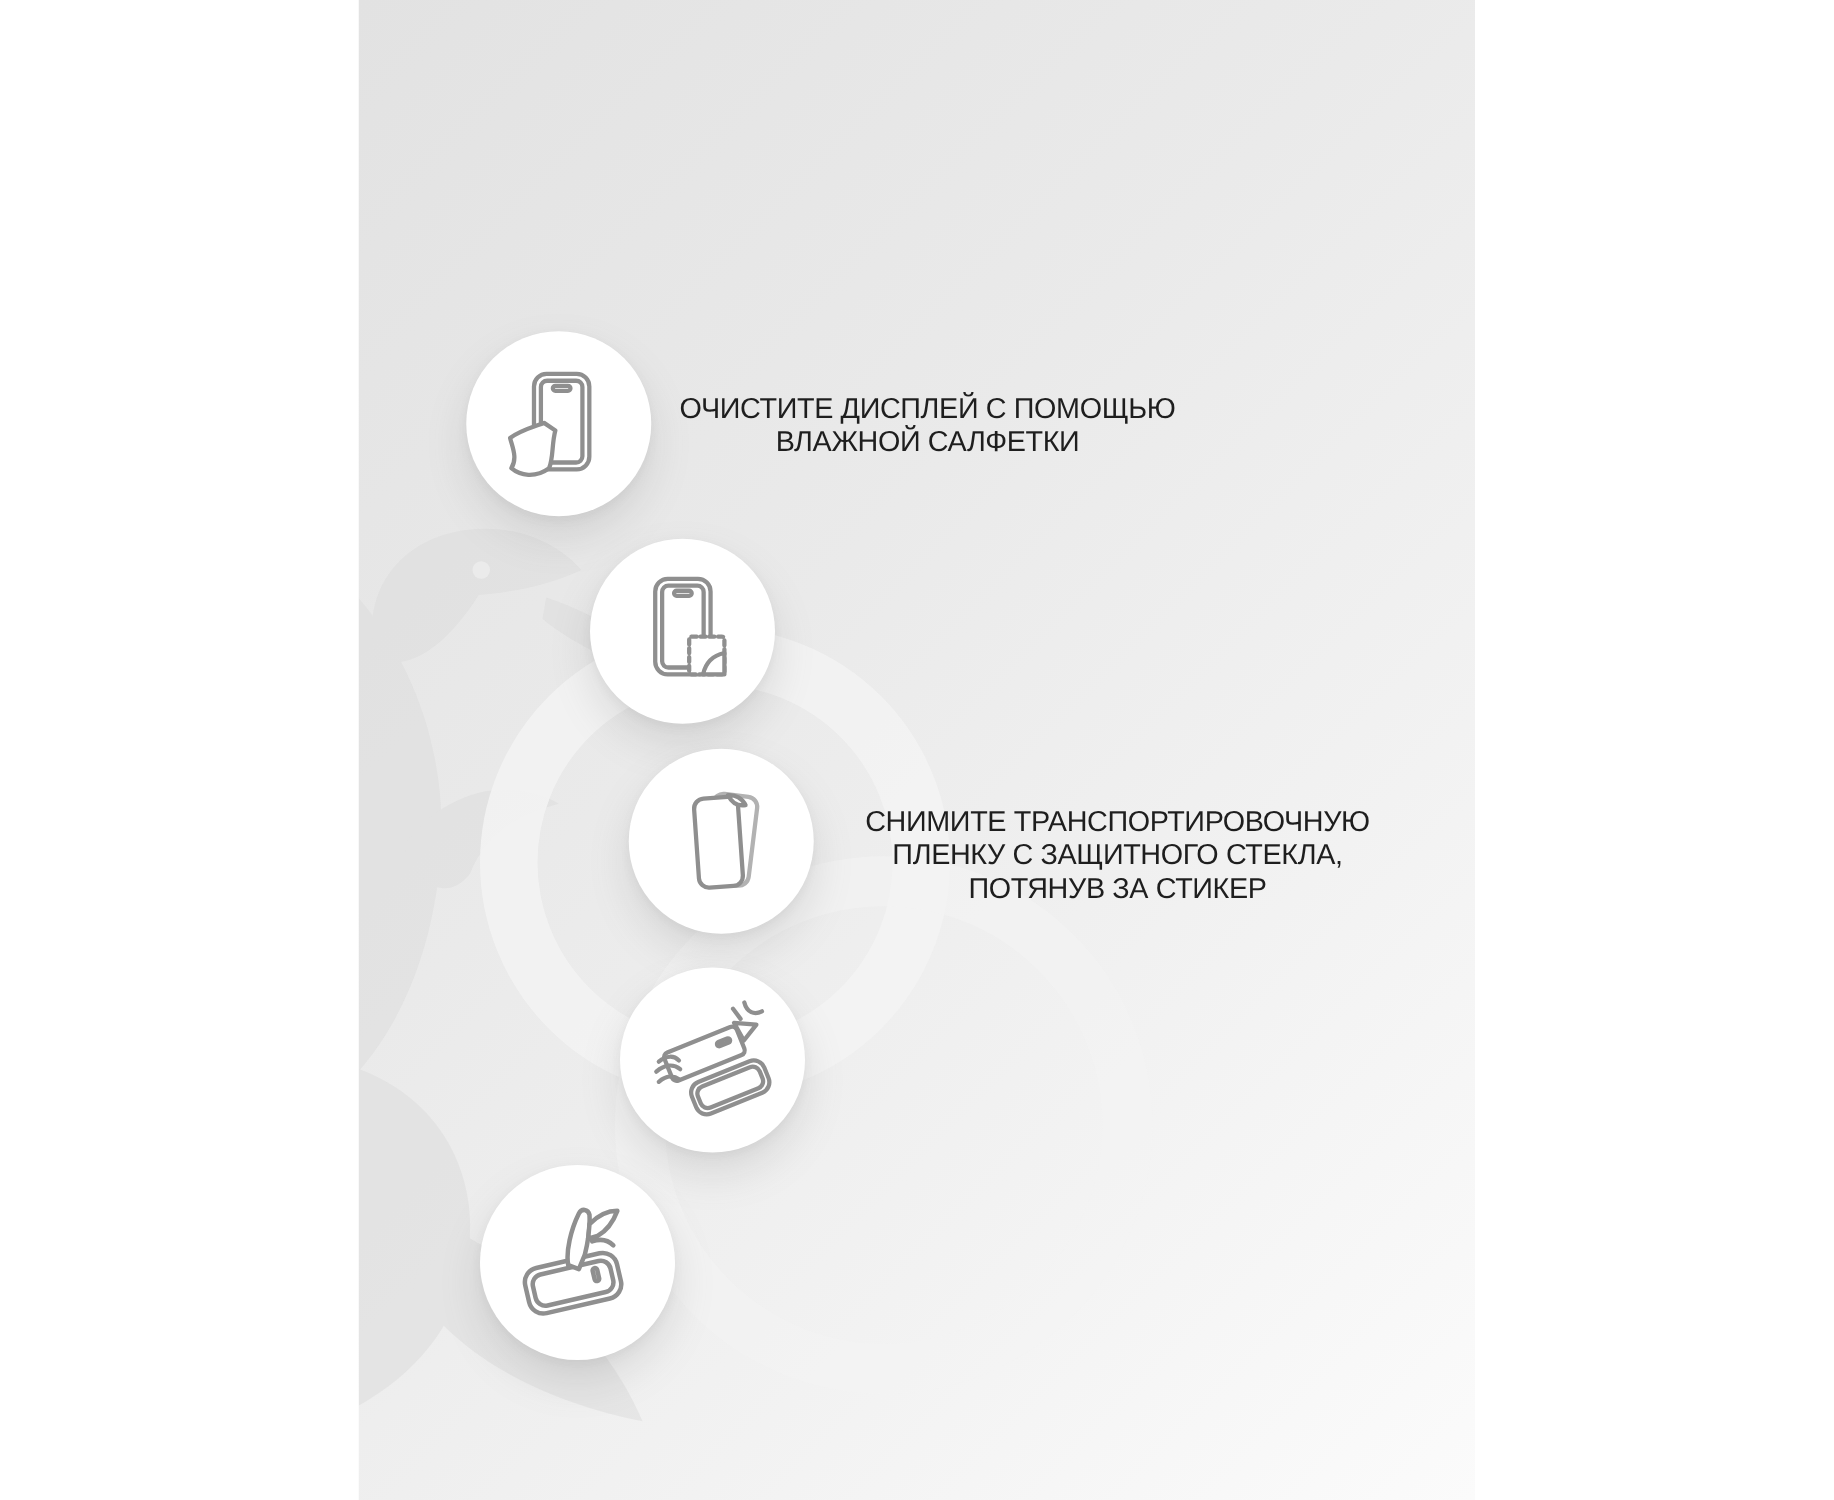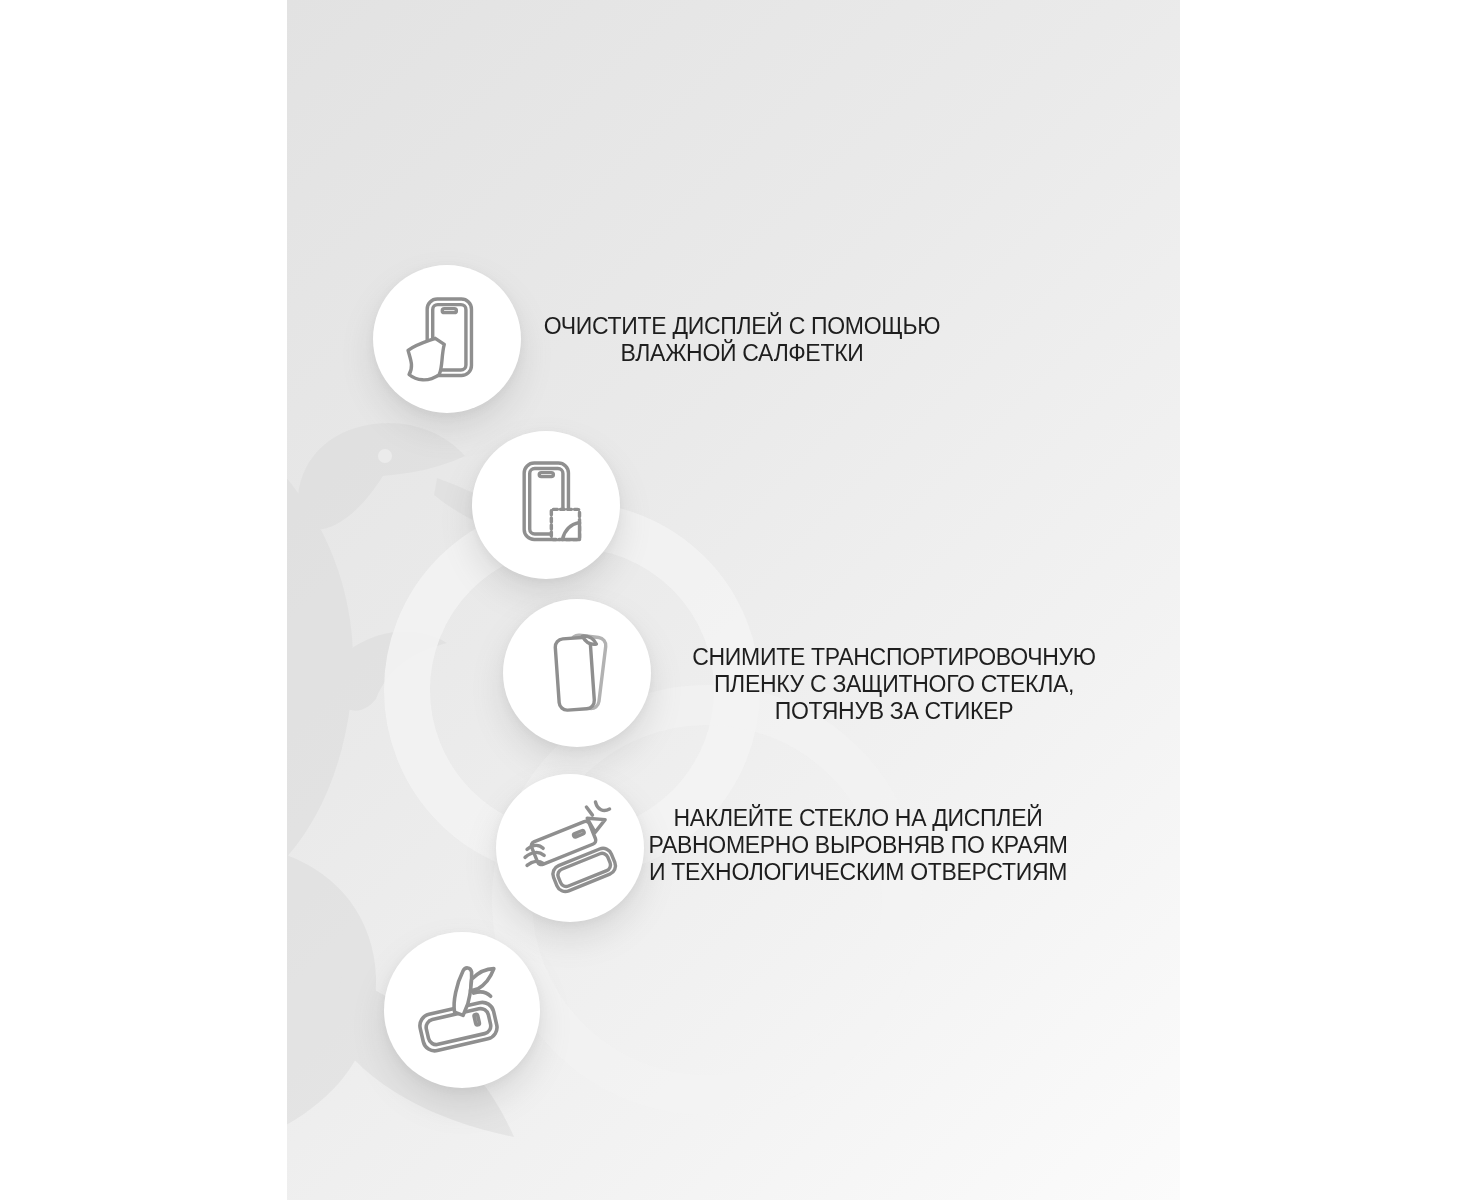--- a/index.html
+++ b/index.html
@@ -108,23 +108,20 @@
         <g transform="rotate(-22 50 56)">
           <rect class="fillw" x="26" y="62" width="62" height="27" rx="9"></rect>
           <rect x="30.5" y="66.5" width="53" height="18" rx="6"></rect>
           <rect class="fillw" x="17" y="31" width="62" height="24" rx="4"></rect>
           <rect x="60" y="38.5" width="11" height="3.5" rx="1.75"></rect>
           <path class="fillw" d="M79,29 L95,37 L81,45 Z"></path>
         </g>
         <path d="M7,51 C13,46 19,46 23,50 M5,59 C12,53 19,53 24,57 M7,67 C13,62 19,62 23,65"></path>
       </svg>
     </div>
-    <div class="step-text t4">НАКЛЕЙТЕ СТЕКЛО НА ДИСПЛЕЙ
-РАВНОМЕРНО ВЫРОВНЯВ ПО КРАЯМ
-И ТЕХНОЛОГИЧЕСКИМ ОТВЕРСТИЯМ</div>
 
     <div class="circle c5">
       <svg class="ic" viewBox="0 0 100 100" aria-hidden="true">
         <g transform="rotate(-13 47 65)">
           <rect class="fillw" x="11" y="48" width="71" height="35" rx="11"></rect>
           <rect x="16.5" y="53.5" width="60" height="24" rx="7.5"></rect>
           <rect x="63" y="58" width="3.5" height="10" rx="1.75"></rect>
         </g>
         <path class="fillw" d="M43,52 C41,42 45,25 51,13 C53,9 58,9.5 59,14 C59.5,23 57.5,36 55.5,44 L51,55 Z"></path>
         <path class="fillw" d="M59,21 C65,15 73,11 80,11 C77,19 72,26 65,30 L58,32 Z"></path>

